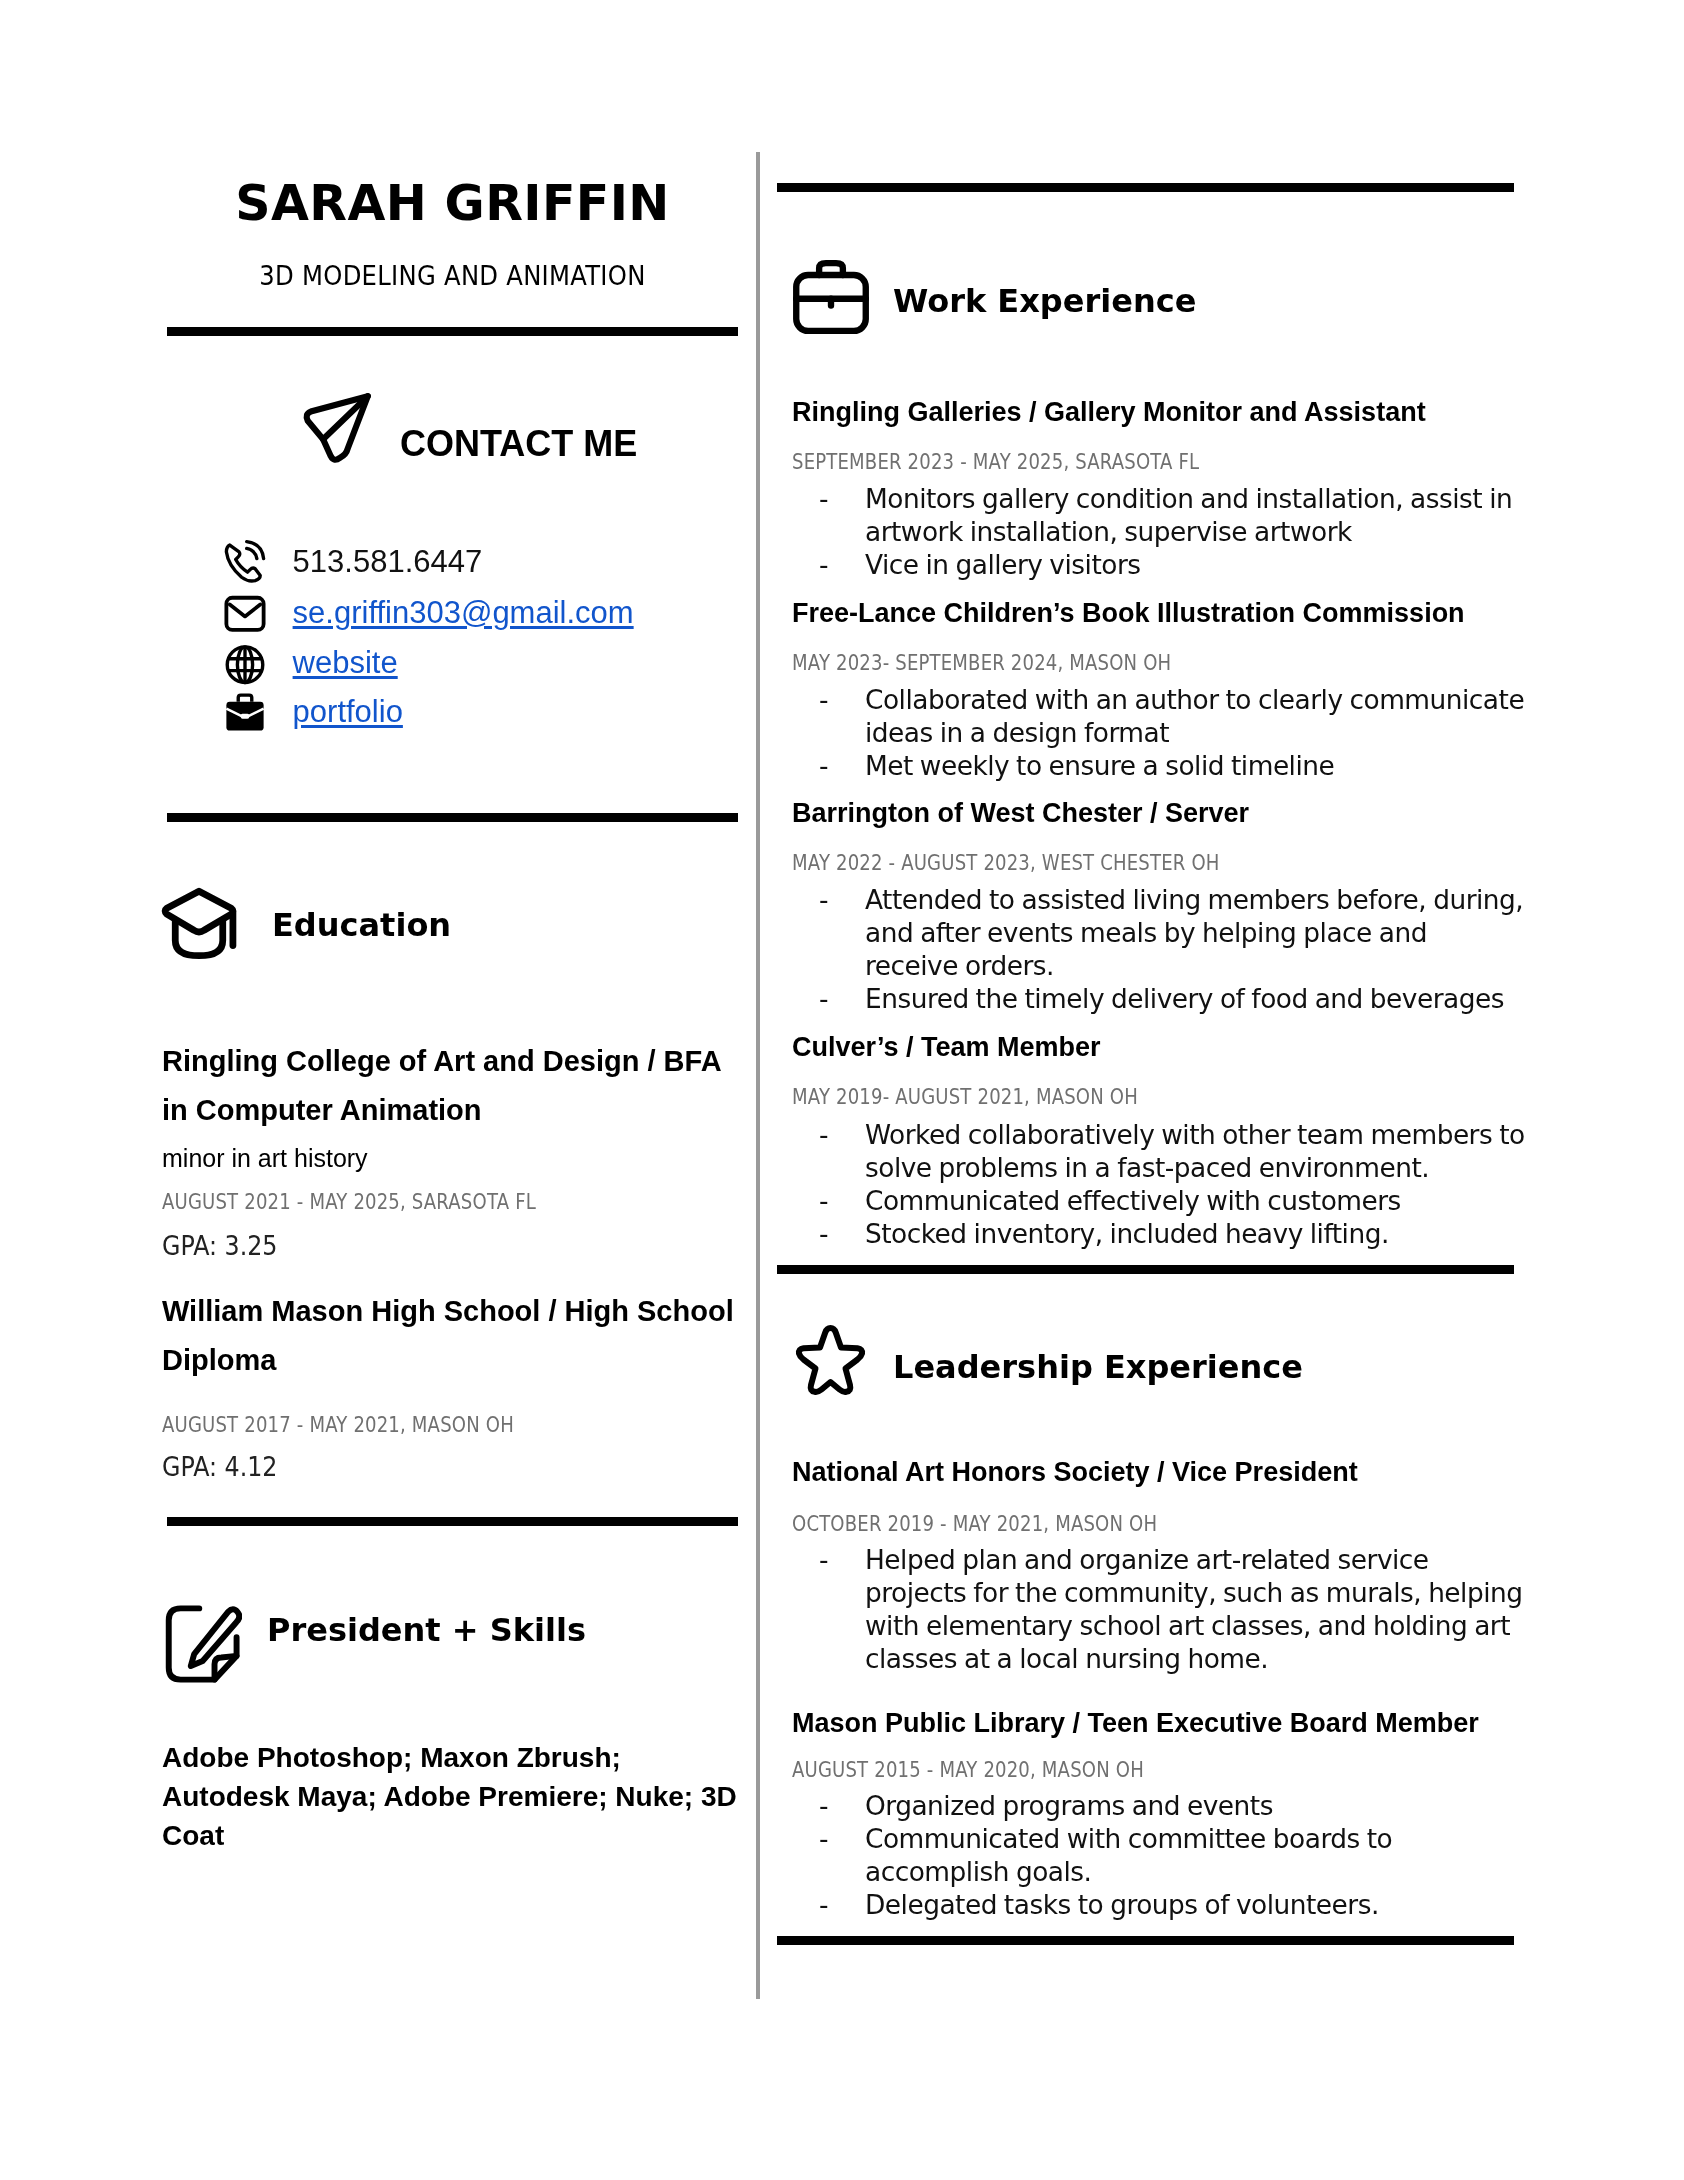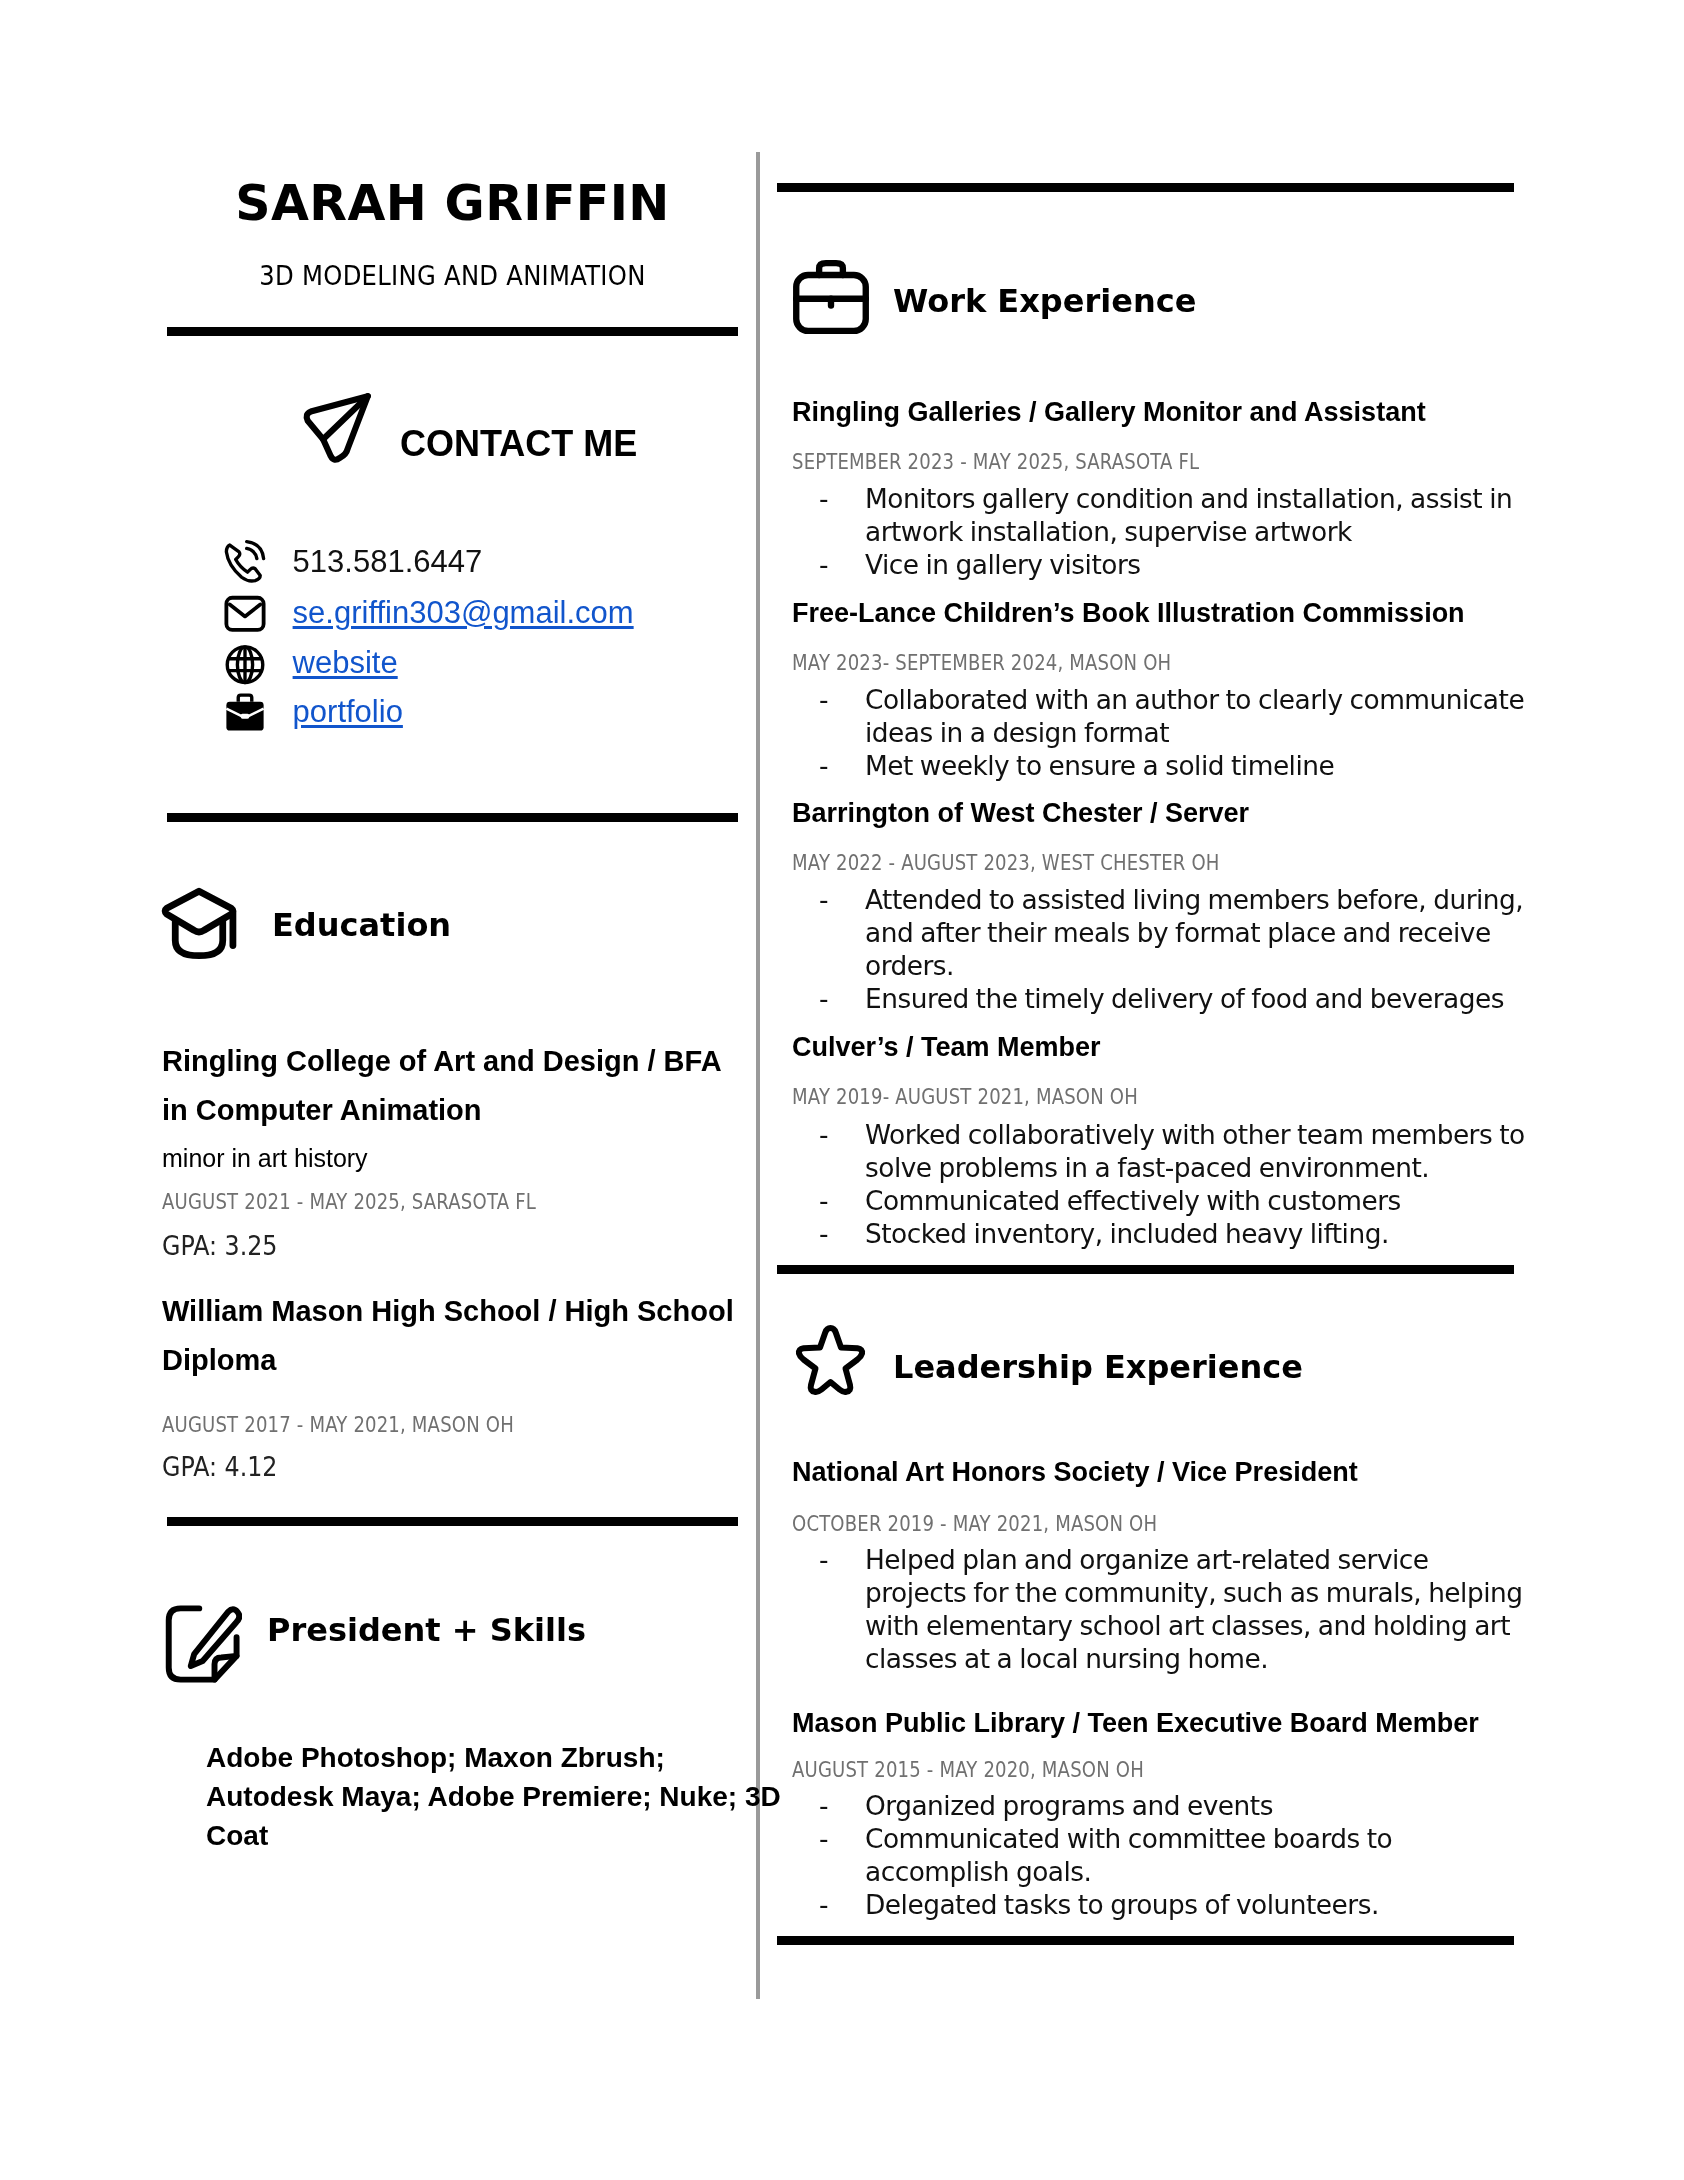--- a/index.html
+++ b/index.html
@@ -22,21 +22,21 @@
   .contact-row .ci svg { width: 100%; height: 100%; display: block; }
   .contact-text { font-size: 31px; white-space: nowrap; font-family: "Liberation Sans", sans-serif; }
   .contact-text.link { color: #1155cc; text-decoration: underline; text-underline-offset: 3.4px; cursor: pointer; }
   .contact-text.phone { color: #111; font-weight: normal; }
 
   .edu-title { position: absolute; left: 162px; width: 579px; font-size: 29px; font-weight: bold; line-height: 49px; font-family: "Liberation Sans", sans-serif; }
   .edu-minor { position: absolute; left: 162px; font-size: 25px; font-family: "Liberation Sans", sans-serif; }
   .meta { position: absolute; font-size: 21px; color: #707070; letter-spacing: 0.2px; white-space: nowrap; font-family: "DejaVu Sans", sans-serif; transform-origin: left center; transform: scaleX(0.86); }
   .gpa { position: absolute; left: 162px; font-size: 26.4px; color: #222; font-family: "DejaVu Sans", sans-serif; transform-origin: left center; transform: scaleX(0.9); }
 
-  .skills { position: absolute; left: 162px; top: 1738px; width: 588px; font-size: 28px; font-weight: bold; line-height: 39px; font-family: "Liberation Sans", sans-serif; margin-left: 44px; }
+  .skills { position: absolute; left: 162px; top: 1738px; width: 588px; font-size: 28px; font-weight: bold; line-height: 39px; font-family: "Liberation Sans", sans-serif; }
 
   .job-title { position: absolute; left: 792px; font-size: 27px; font-weight: bold; white-space: nowrap; font-family: "Liberation Sans", sans-serif; text-align: right; }
   .bullets { position: absolute; left: 792px; width: 733px; margin: 0; padding: 0; list-style: none; }
   .bullets li { position: relative; padding-left: 73px; font-size: 26.4px; line-height: 33px; color: #111; font-family: "DejaVu Sans", sans-serif; letter-spacing: -0.5px; word-spacing: -0.9px; }
   .bullets li .dash { position: absolute; left: 27px; top: 0; }
 </style>
 </head>
 <body>
 
 <div class="vdivider"></div>
@@ -153,21 +153,21 @@
 <div class="job-title" style="top:598px;">Free-Lance Children’s Book Illustration Commission</div>
 <div class="meta" style="left:792px; top:651px;">MAY 2023- SEPTEMBER 2024, MASON OH</div>
 <ul class="bullets" style="top:683px;">
   <li><span class="dash">-</span><span>Collaborated with an author to clearly communicate ideas in a design format</span></li>
   <li><span class="dash">-</span><span>Met weekly to ensure a solid timeline</span></li>
 </ul>
 
 <div class="job-title" style="top:798px;">Barrington of West Chester / Server</div>
 <div class="meta" style="left:792px; top:851px;">MAY 2022 - AUGUST 2023,  WEST CHESTER OH</div>
 <ul class="bullets" style="top:883px;">
-  <li><span class="dash">-</span><span>Attended to assisted living members before, during, and after their meals by format  place and receive orders.</span></li>
+  <li><span class="dash">-</span><span>Attended to assisted living members before, during, and after events meals by helping  place and receive orders.</span></li>
   <li><span class="dash">-</span><span>Ensured the timely delivery of food and beverages</span></li>
 </ul>
 
 <div class="job-title" style="top:1032px;">Culver’s / Team Member</div>
 <div class="meta" style="left:792px; top:1085px;">MAY 2019- AUGUST 2021, MASON OH</div>
 <ul class="bullets" style="top:1118px;">
   <li><span class="dash">-</span><span>Worked collaboratively with other team members to solve problems in a fast-paced environment.</span></li>
   <li><span class="dash">-</span><span>Communicated effectively with customers</span></li>
   <li><span class="dash">-</span><span>Stocked inventory, included heavy lifting.</span></li>
 </ul>

